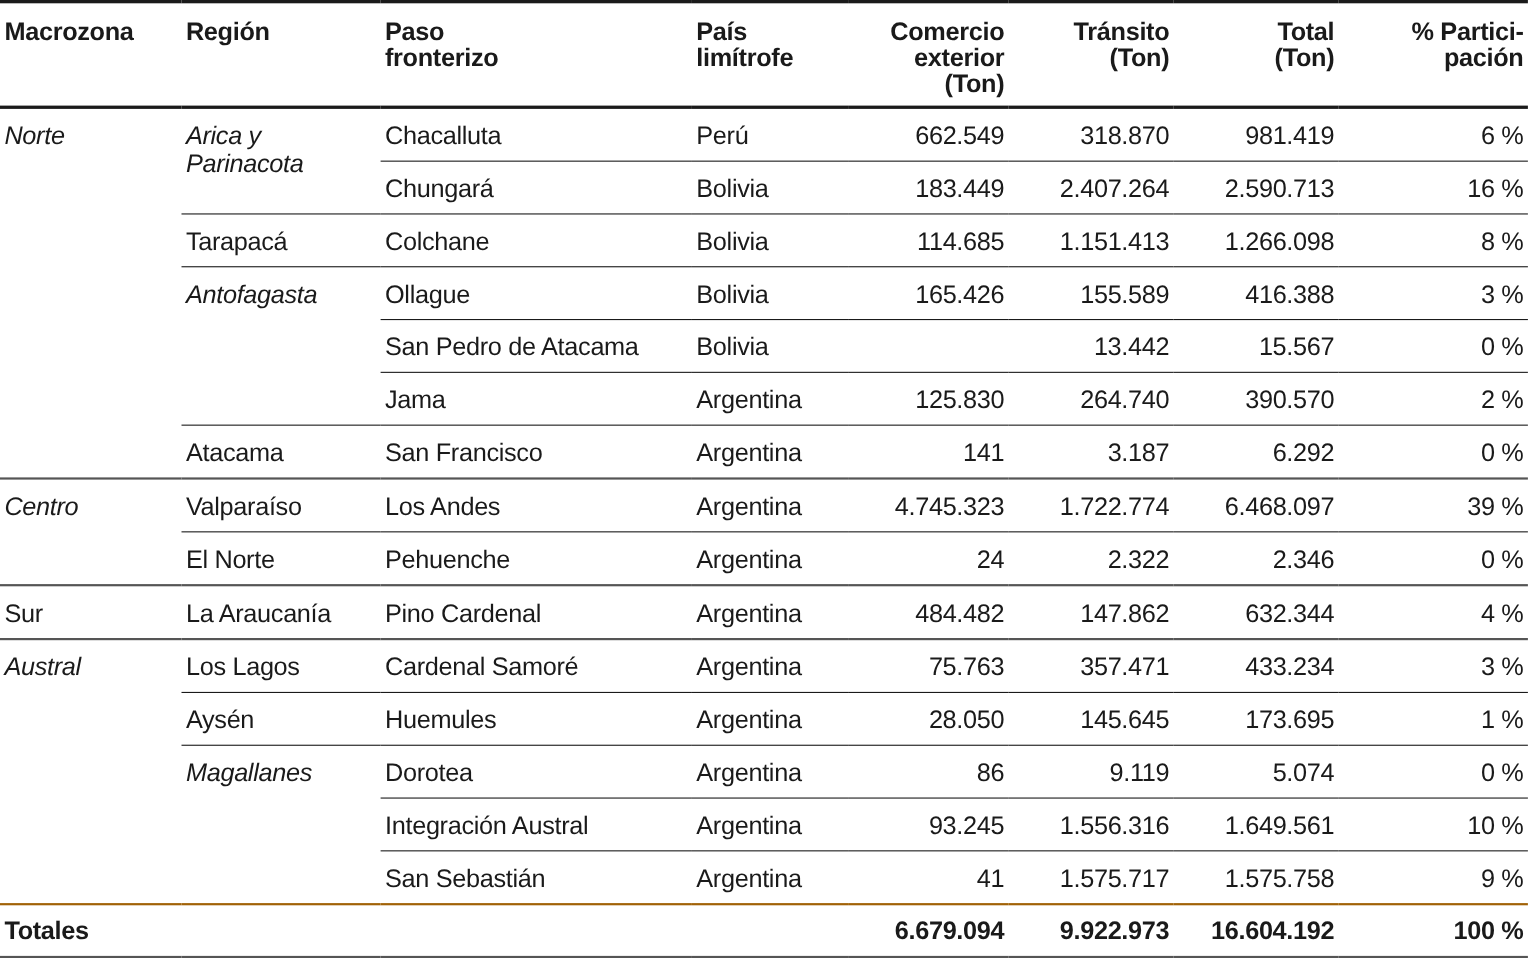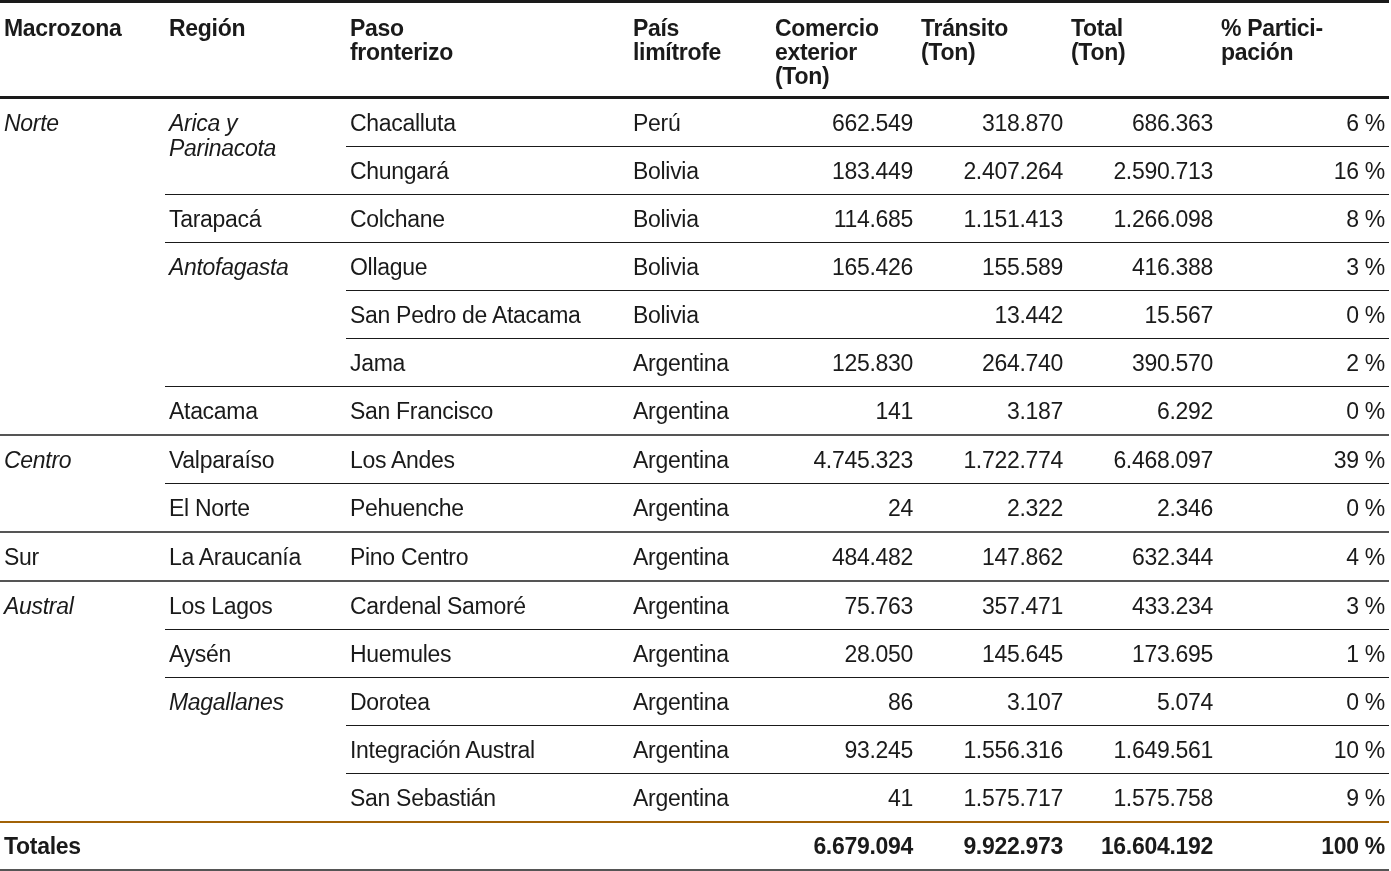--- a/index.html
+++ b/index.html
@@ -27,21 +27,21 @@
   thead tr { border-top: 3px solid #1a1a1a; border-bottom: 3px solid #1a1a1a; }
   th {
     font-weight: bold;
     vertical-align: top;
     text-align: left;
     padding: 13px 4px 8px 4px;
     line-height: 24px;
     height: 70px;
     box-sizing: content-box;
   }
-  th.num { text-align: left; }
+  th.num { text-align: right; }
   td {
     padding: 0 4px;
     height: 47px;
     line-height: 24px;
     vertical-align: middle;
     white-space: nowrap;
   }
   td.top { vertical-align: top; padding-top: 12px; font-style: italic; }
   td.num { text-align: right; }
   tr.row td.line { border-top: 1.5px solid #1a1a1a; }
@@ -79,21 +79,21 @@
   </thead>
   <tbody>
 
     <tr class="row">
       <td class="top" rowspan="7">Norte</td>
       <td class="top wrapcell" rowspan="2"><span>Arica y</span><br><span>Parinacota</span></td>
       <td>Chacalluta</td>
       <td>Perú</td>
       <td class="num">662.549</td>
       <td class="num">318.870</td>
-      <td class="num">686.363</td>
+      <td class="num">981.419</td>
       <td class="num">6 %</td>
     </tr>
 
     <tr class="row">
       <td class="line">Chungará</td>
       <td class="line">Bolivia</td>
       <td class="line num">183.449</td>
       <td class="line num">2.407.264</td>
       <td class="line num">2.590.713</td>
       <td class="line num">16 %</td>
@@ -164,21 +164,21 @@
       <td class="line">Argentina</td>
       <td class="line num">24</td>
       <td class="line num">2.322</td>
       <td class="line num">2.346</td>
       <td class="line num">0 %</td>
     </tr>
 
     <tr class="row group-start">
       <td>Sur</td>
       <td>La Araucanía</td>
-      <td>Pino Centro</td>
+      <td>Pino Cardenal</td>
       <td>Argentina</td>
       <td class="num">484.482</td>
       <td class="num">147.862</td>
       <td class="num">632.344</td>
       <td class="num">4 %</td>
     </tr>
 
     <tr class="row group-start">
       <td class="top" rowspan="5">Austral</td>
       <td>Los Lagos</td>
@@ -198,21 +198,21 @@
       <td class="line num">145.645</td>
       <td class="line num">173.695</td>
       <td class="line num">1 %</td>
     </tr>
 
     <tr class="row">
       <td class="line top" rowspan="3">Magallanes</td>
       <td class="line">Dorotea</td>
       <td class="line">Argentina</td>
       <td class="line num">86</td>
-      <td class="line num">3.107</td>
+      <td class="line num">9.119</td>
       <td class="line num">5.074</td>
       <td class="line num">0 %</td>
     </tr>
 
     <tr class="row">
       <td class="line">Integración Austral</td>
       <td class="line">Argentina</td>
       <td class="line num">93.245</td>
       <td class="line num">1.556.316</td>
       <td class="line num">1.649.561</td>

